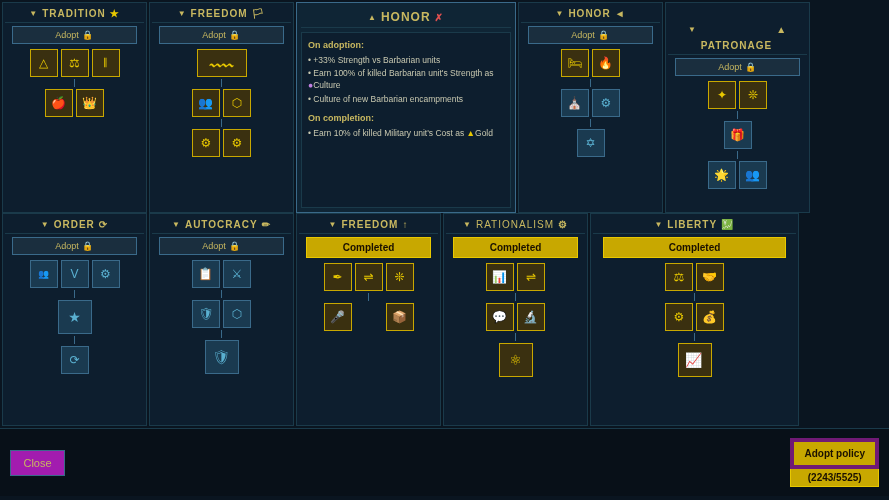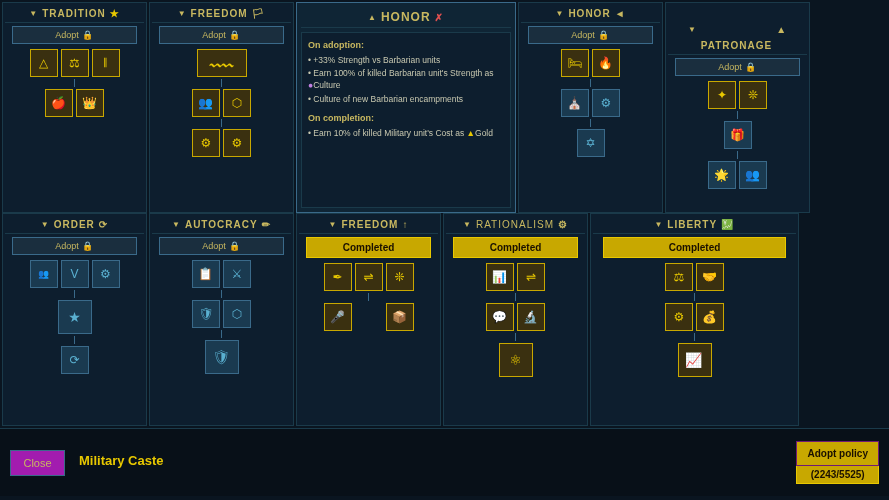--- a/index.html
+++ b/index.html
@@ -449,24 +449,23 @@
       </div>
     </div>
 
   </div>
 
   <div class="bottom-bar">
     <button class="close-btn">
       <span>Close</span>
     </button>
     <div class="bottom-info">
-      <div class="policy-name">Military Caste</div>
     </div>
     <div style="text-align:center;cursor:pointer;">
-      <div style="background:#c8a800;border:1px solid #701a75;color:#1a1000;font-size:10px;font-weight:bold;padding:6px 10px;">
+      <div style="background:#c8a800;border:4px solid #701a75;color:#1a1000;font-size:10px;font-weight:bold;padding:6px 10px;">
         <span>Adopt policy</span>
       </div>
       <div style="background:#c8a800;border:1px solid #e8c800;border-top:none;color:#1a1000;font-size:10px;font-weight:bold;padding:3px 10px;">
         <span>(2243/5525)</span>
       </div>
     </div>
   </div>
 
 </div>
 

